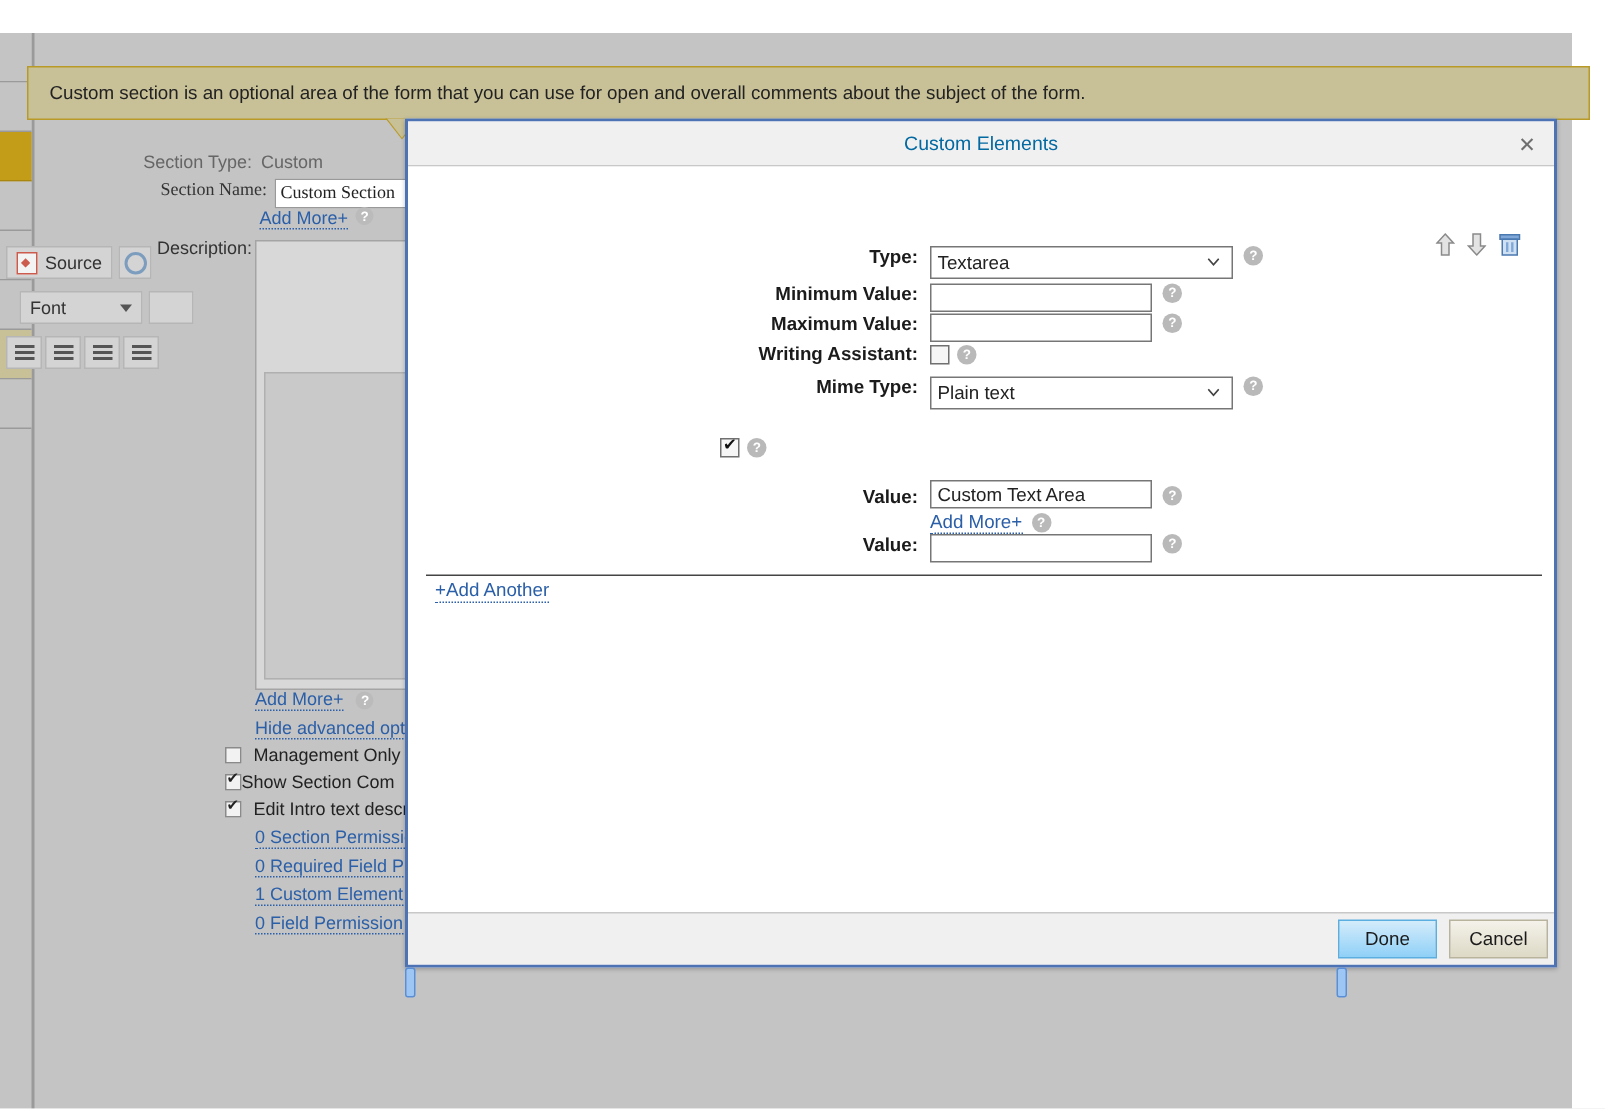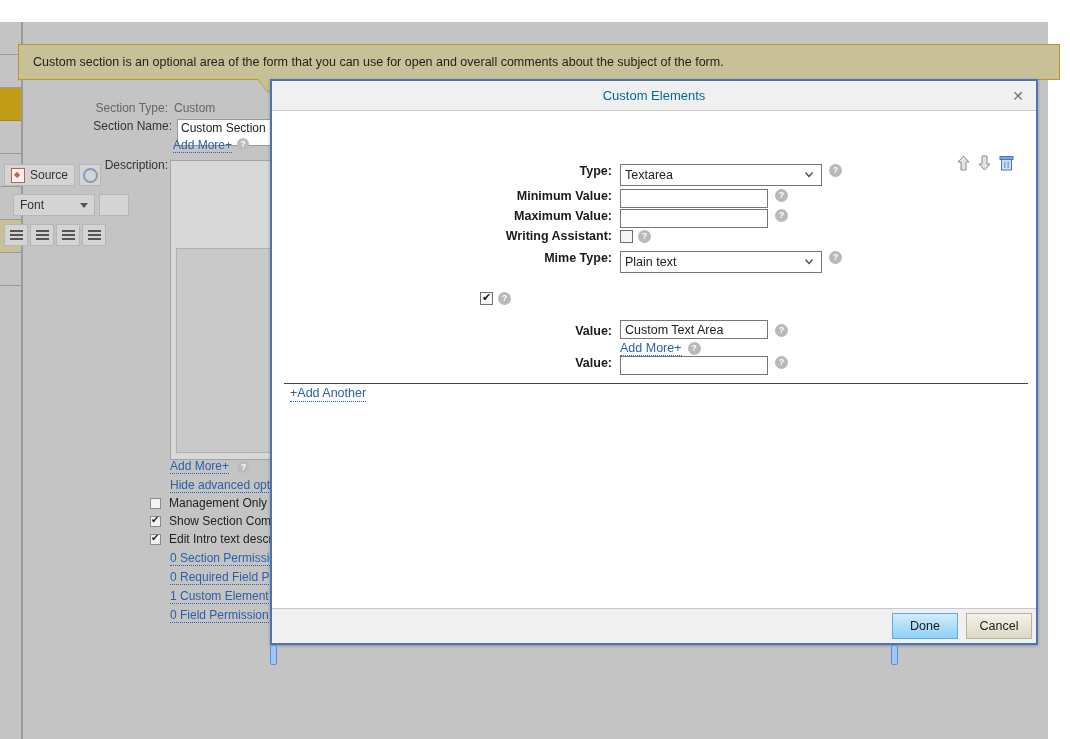--- a/index.html
+++ b/index.html
@@ -118,21 +118,21 @@
     text-align: right;
     color: #333;
     font-weight: normal;
     font-size: 12px;
   }
   .bg-label-grey { color: #666; }
   .bg-value-grey { color: #666; }
   .bg-input {
     border: 1px solid #999;
     background: #fff;
-    height: 27px;
+    height: 20px;
     line-height: 17px;
     padding: 0 3px;
     font-size: 12px;
     color: #222;
     box-sizing: border-box;
   }
   .dotlink {
     color: #2b5fa8;
     border-bottom: 1px dotted #2b5fa8;
     text-decoration: none;
@@ -427,21 +427,21 @@
 <div id="banner-tail-border"></div>
 <div id="banner-tail"></div>
 
 <div id="bg-form">
 
   <div class="bg-row" style="left:0;top:5px;width:290px;align-items:center;">
     <span class="bg-label bg-label-grey" style="width:168px;">Section Type:</span>
     <span class="bg-value-grey" style="margin-left:6px;">Custom</span>
   </div>
 
-  <div class="bg-row" style="left:4px;top:23px;width:290px;">
+  <div class="bg-row" style="left:10px;top:23px;width:290px;font-family:Liberation Serif, serif;">
     <span class="bg-label" style="width:168px;">Section Name:</span>
     <span class="bg-input" style="margin-left:5px;width:110px;">Custom Section</span>
   </div>
 
   <div class="bg-row" style="left:173px;top:42px;">
     <span class="dotlink">Add More+</span>
     <span class="qmark" style="margin-left:5px;">?</span>
   </div>
 
   <div class="bg-row" style="left:0;top:62px;">
@@ -489,21 +489,21 @@
   <span class="qmark" style="margin-left:5px;">?</span>
 </div>
 <div style="position:absolute;left:170px;top:478px;">
   <span class="dotlink">Hide advanced opti</span>
 </div>
 
 <div style="position:absolute;left:150px;top:496px;display:flex;align-items:center;gap:8px;">
   <span class="cb"></span>
   <span style="font-size:12px;">Management Only</span>
 </div>
-<div style="position:absolute;left:150px;top:514px;display:flex;align-items:center;gap:8px;justify-content:flex-end;">
+<div style="position:absolute;left:150px;top:514px;display:flex;align-items:center;justify-content:flex-end;">
   <span class="cb checked"></span>
   <span style="font-size:12px;">Show Section Com</span>
 </div>
 <div style="position:absolute;left:150px;top:532px;display:flex;align-items:center;gap:8px;">
   <span class="cb checked"></span>
   <span style="font-size:12px;">Edit Intro text descr</span>
 </div>
 
 <div style="position:absolute;left:170px;top:551px;">
   <span class="dotlink">0 Section Permissio</span>

